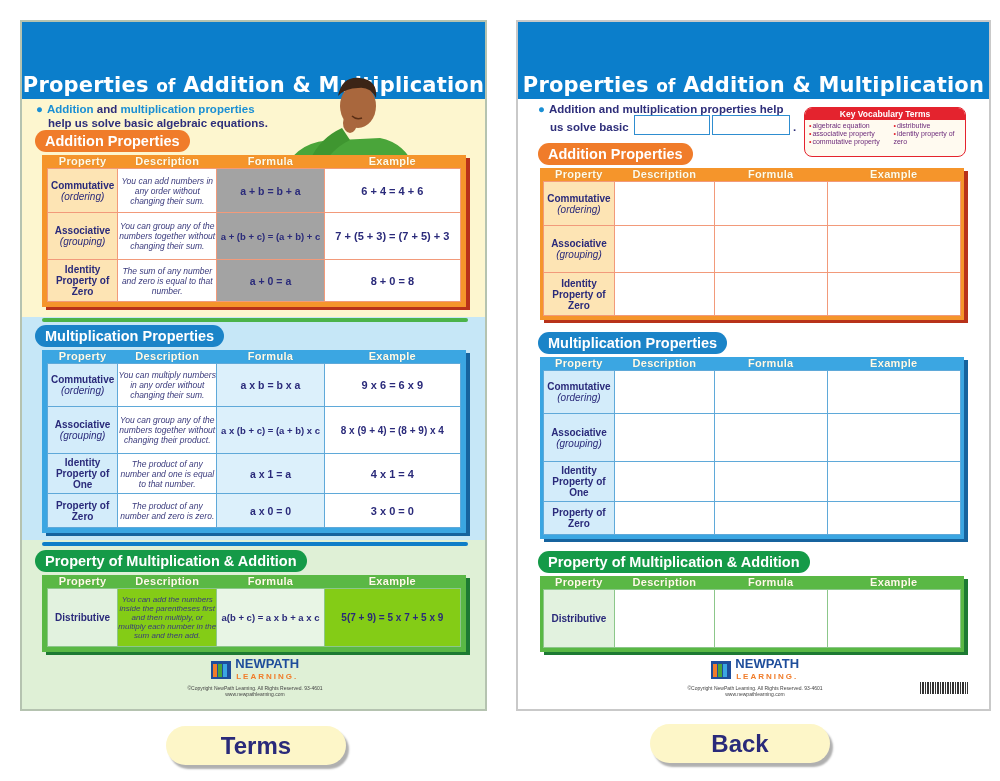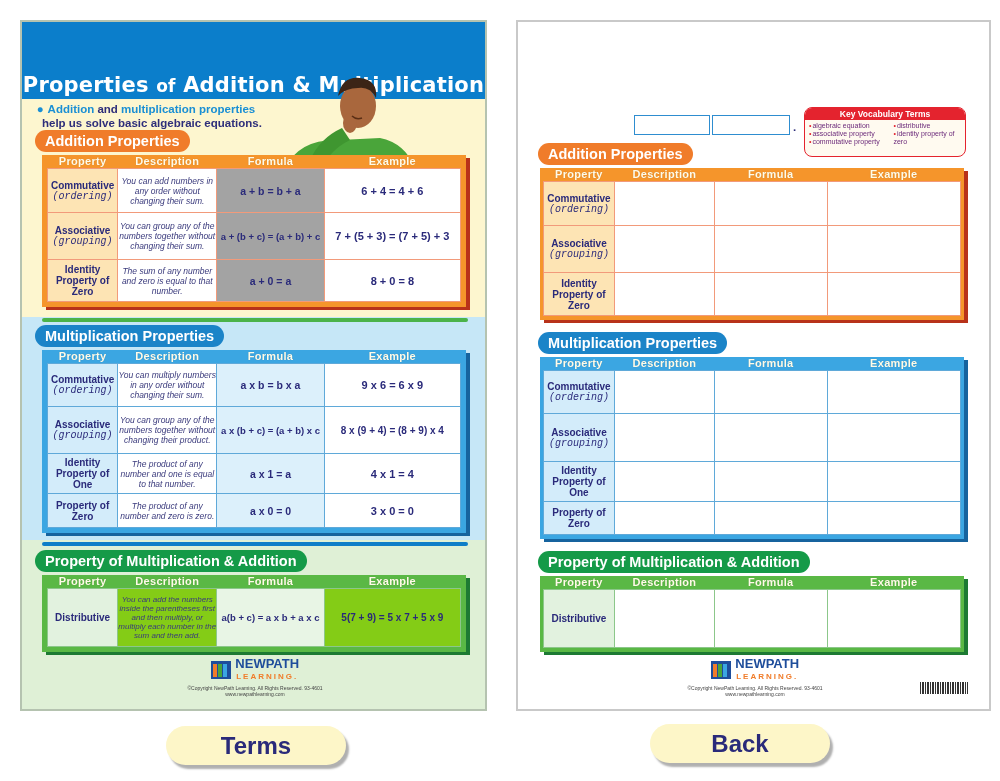--- a/index.html
+++ b/index.html
@@ -33,21 +33,21 @@
   .tbl-wrap.green { background: #5ab845; box-shadow: 4px 3px 0 #1d7a33; }
 
   table { border-collapse: collapse; width: 100%; table-layout: fixed; }
   th { color: #fffbe8; font-size: 11px; font-weight: bold; height: 13px; line-height: 13px; letter-spacing: 0.3px; text-shadow: 0 0 1px rgba(0,0,0,0.2); }
   td { text-align: center; vertical-align: middle; font-size: 9.5px; color: #2a2a7a; }
   .orange td { border: 1px solid #f29a7a; }
   .blue td { border: 1px solid #5fa9d9; }
   .green td { border: 1px solid #8cc78a; }
 
   td.prop { font-weight: bold; font-size: 10px; line-height: 11px; color: #2a2a7a; }
-  td.prop .sub { font-weight: normal; font-style: italic; display: block; font-family: Liberation Mono, monospace; }
+  td.prop .sub { font-weight: normal; font-style: italic; display: block; }
   td.desc { font-style: italic; font-size: 8.5px; line-height: 10px; color: #3a3a7c; }
   td.formula { font-weight: bold; font-size: 10.5px; color: #2a2a7a; }
   td.example { font-weight: bold; font-size: 11px; color: #2a2a7a; }
 
   .orange td.prop { background: #fde4b4; }
   .orange td.desc, .orange td.example { background: #ffffff; }
   .orange td.formula { background: #a3a3a3; }
   .blue td.prop { background: #d3ecfa; }
   .blue td.desc, .blue td.example { background: #ffffff; }
   .blue td.formula { background: #dcf0fb; }
@@ -84,21 +84,21 @@
 <body>
 
 <div class="poster front">
   <div class="hdr">
     <div class="title"><span>Properties </span><span class="small">of</span><span> Addition &amp; Multiplication</span></div>
   </div>
   <div class="band-y"></div>
   <div class="band-b"></div>
   <div class="band-g"></div>
 
-  <div class="intro" style="left:8px; top:80px;text-align:center;">
+  <div class="intro" style="left:14px; top:80px;">
     <span class="bullet">●</span><span class="hl">Addition</span><span> and </span><span class="hl">multiplication properties</span><br>
     <span style="margin-left:12px">help us solve basic algebraic equations.</span>
   </div>
 
   <svg class="boy" style="left:258px; top:46px;" width="140" height="100" viewBox="0 0 140 100">
     <path d="M5 100 Q20 70 60 72 L100 70 Q125 75 135 100 Z" fill="#4aa53a"></path>
     <path d="M30 92 Q40 70 62 60 L70 72 Q50 82 42 100 Z" fill="#3f9630"></path>
     <ellipse cx="78" cy="38" rx="18" ry="22" fill="#a9673d"></ellipse>
     <path d="M58 28 Q62 8 80 10 Q98 12 96 30 Q90 18 78 20 Q66 20 58 28 Z" fill="#3b2416"></path>
     <ellipse cx="70" cy="55" rx="7" ry="10" fill="#a9673d"></ellipse>
@@ -223,21 +223,28 @@
           <rect x="7" y="3" width="4" height="13" fill="#4aa53a"></rect>
           <rect x="12" y="3" width="4" height="13" fill="#3ba6e2"></rect>
         </svg>
     </span>
     <span class="word"><span class="np">NEWPATH</span><br><span class="lr">LEARNING.</span></span>
     <div class="copy"><span>©Copyright NewPath Learning. All Rights Reserved. 93-4601</span><br><span>www.newpathlearning.com</span></div>
   </div>
 </div>
 
 <div class="poster back">
-
+  <div class="hdr">
+    <div class="title"><span>Properties </span><span class="small">of</span><span> Addition &amp; Multiplication</span></div>
+  </div>
+
+  <div class="intro" style="left:20px; top:80px;">
+    <span class="bullet">●</span><span>Addition and multiplication properties help</span><br>
+    <span style="margin-left:12px; line-height:22px">us solve basic</span>
+  </div>
   <div class="blank-box" style="left:116px; top:93px; width:76px;"></div>
   <div class="blank-box" style="left:194px; top:93px; width:78px;"></div>
   <span class="intro" style="left:275px; top:98px;">.</span>
 
   <div class="vocab" style="left:286px; top:85px; width:162px; height:50px;">
     <div class="vh">Key Vocabulary Terms</div>
     <div class="vb">
       <div class="col">
         <div class="it">algebraic equation</div>
         <div class="it">associative property</div>

